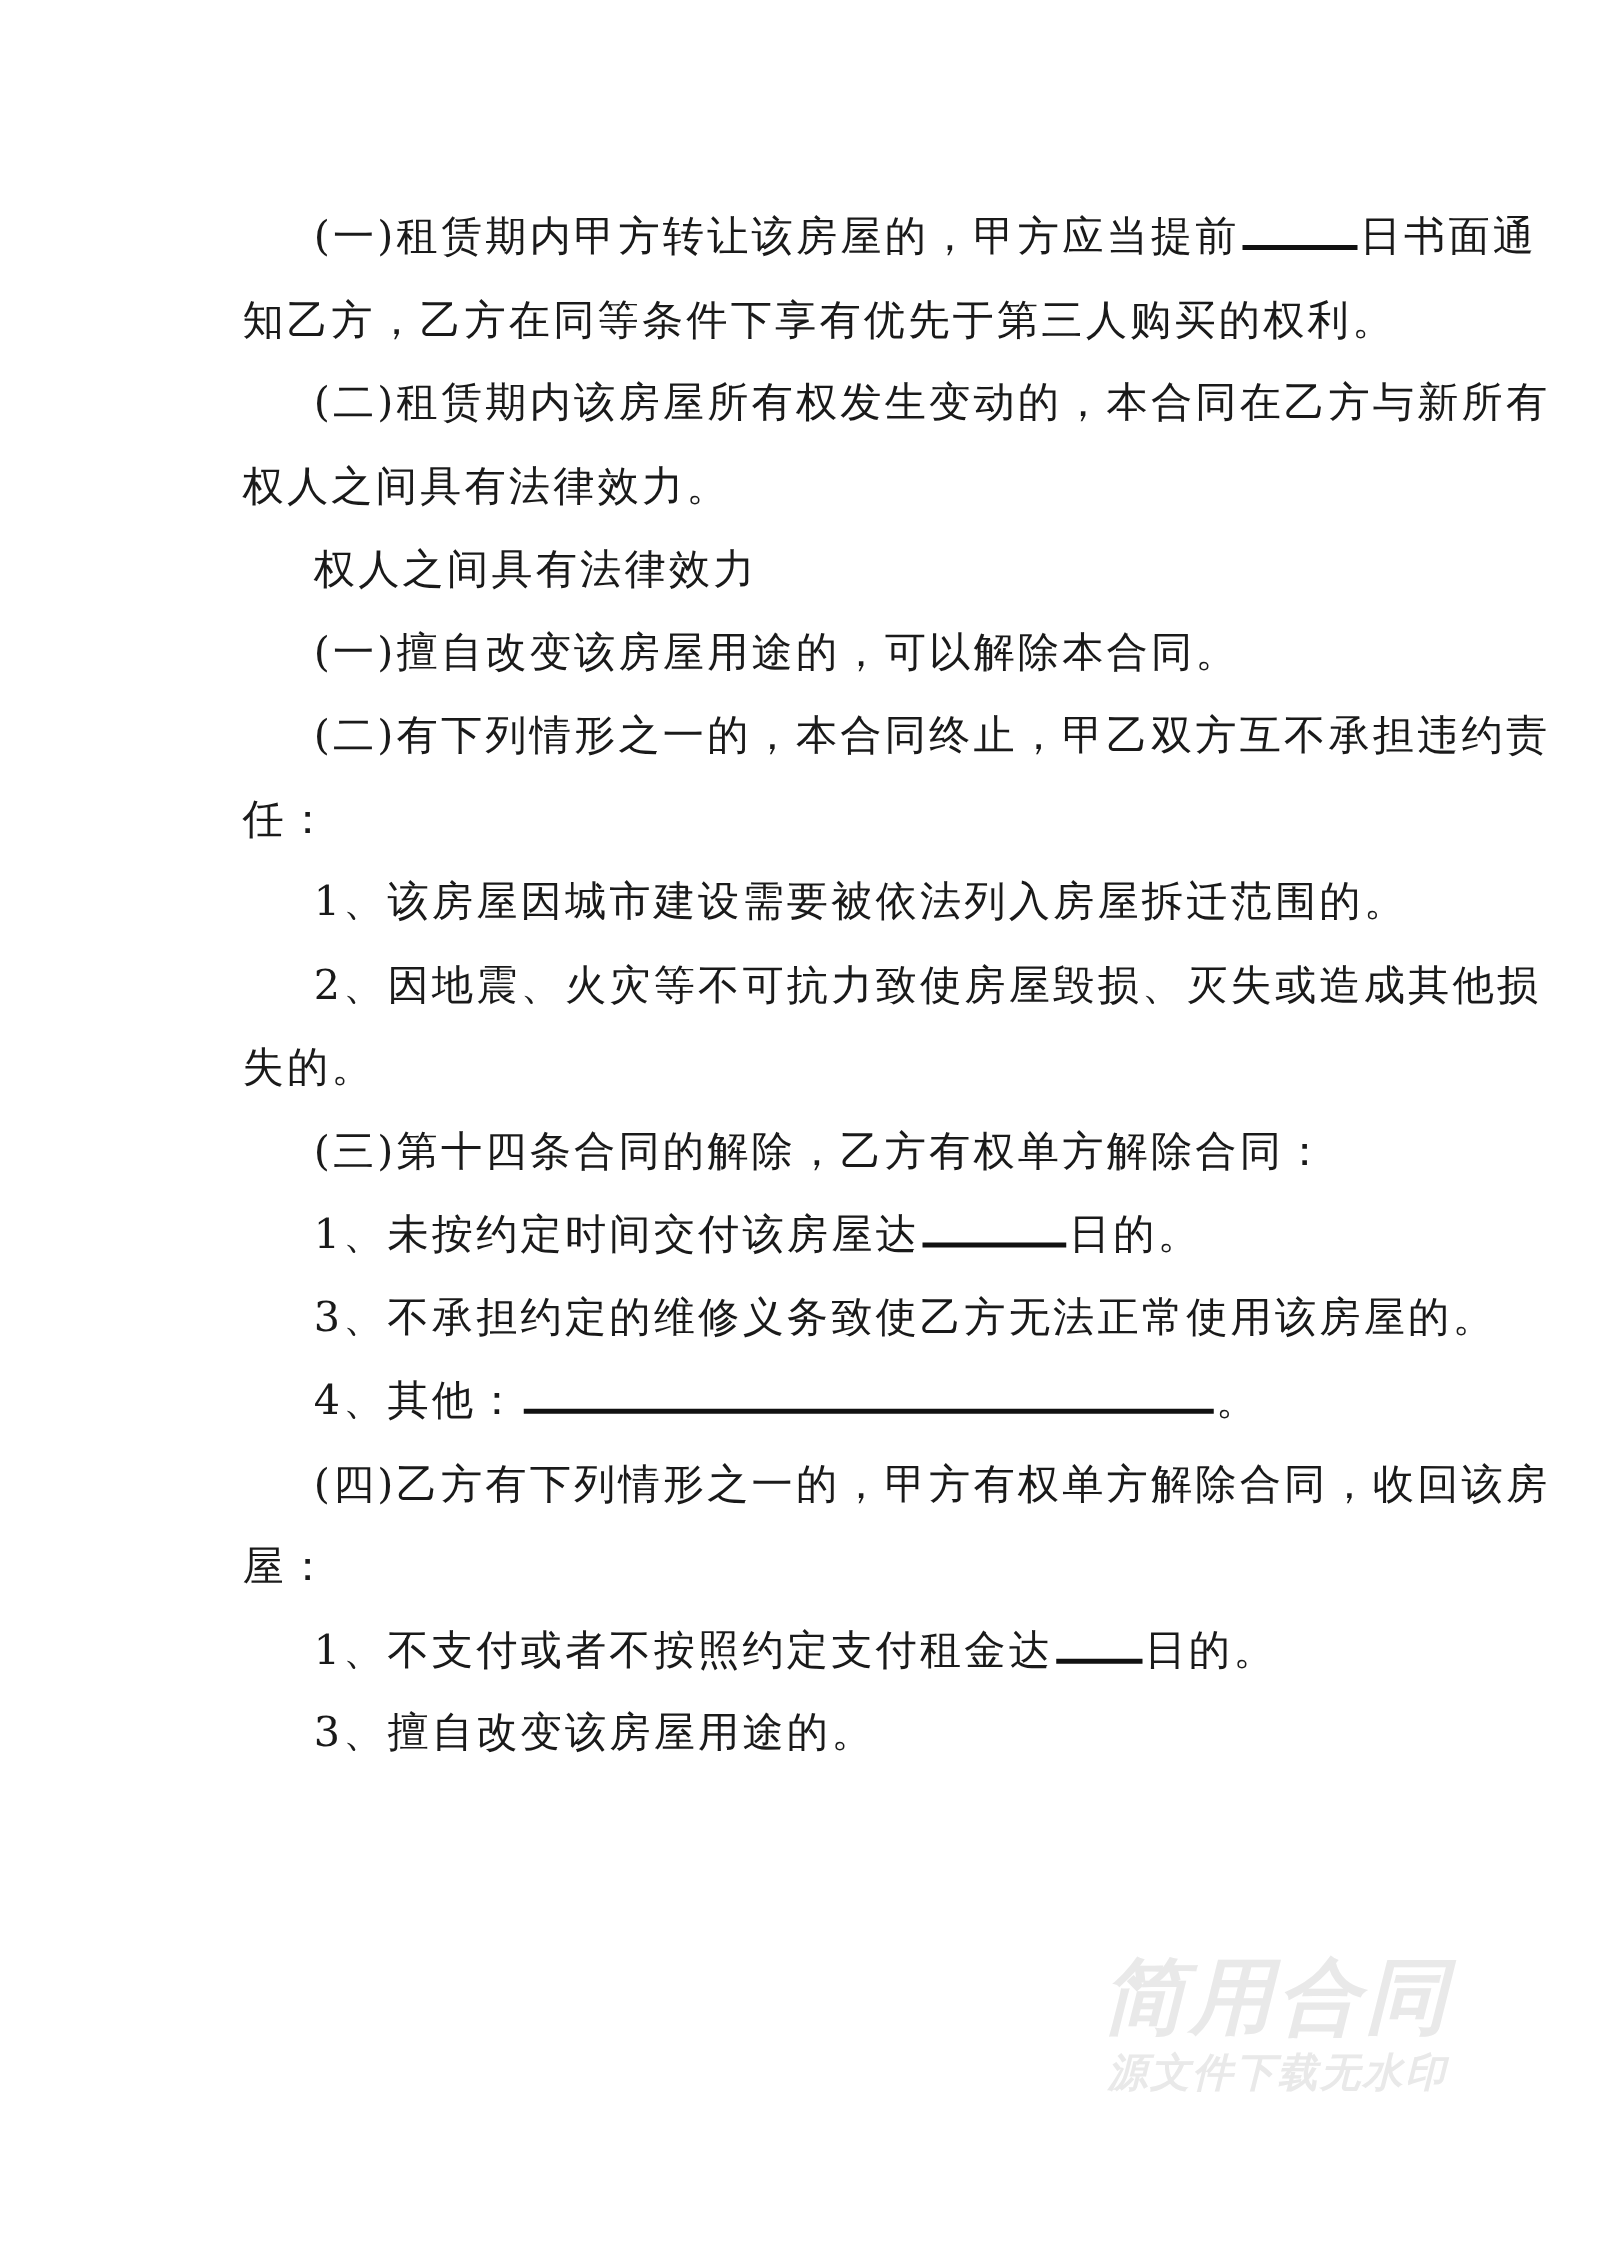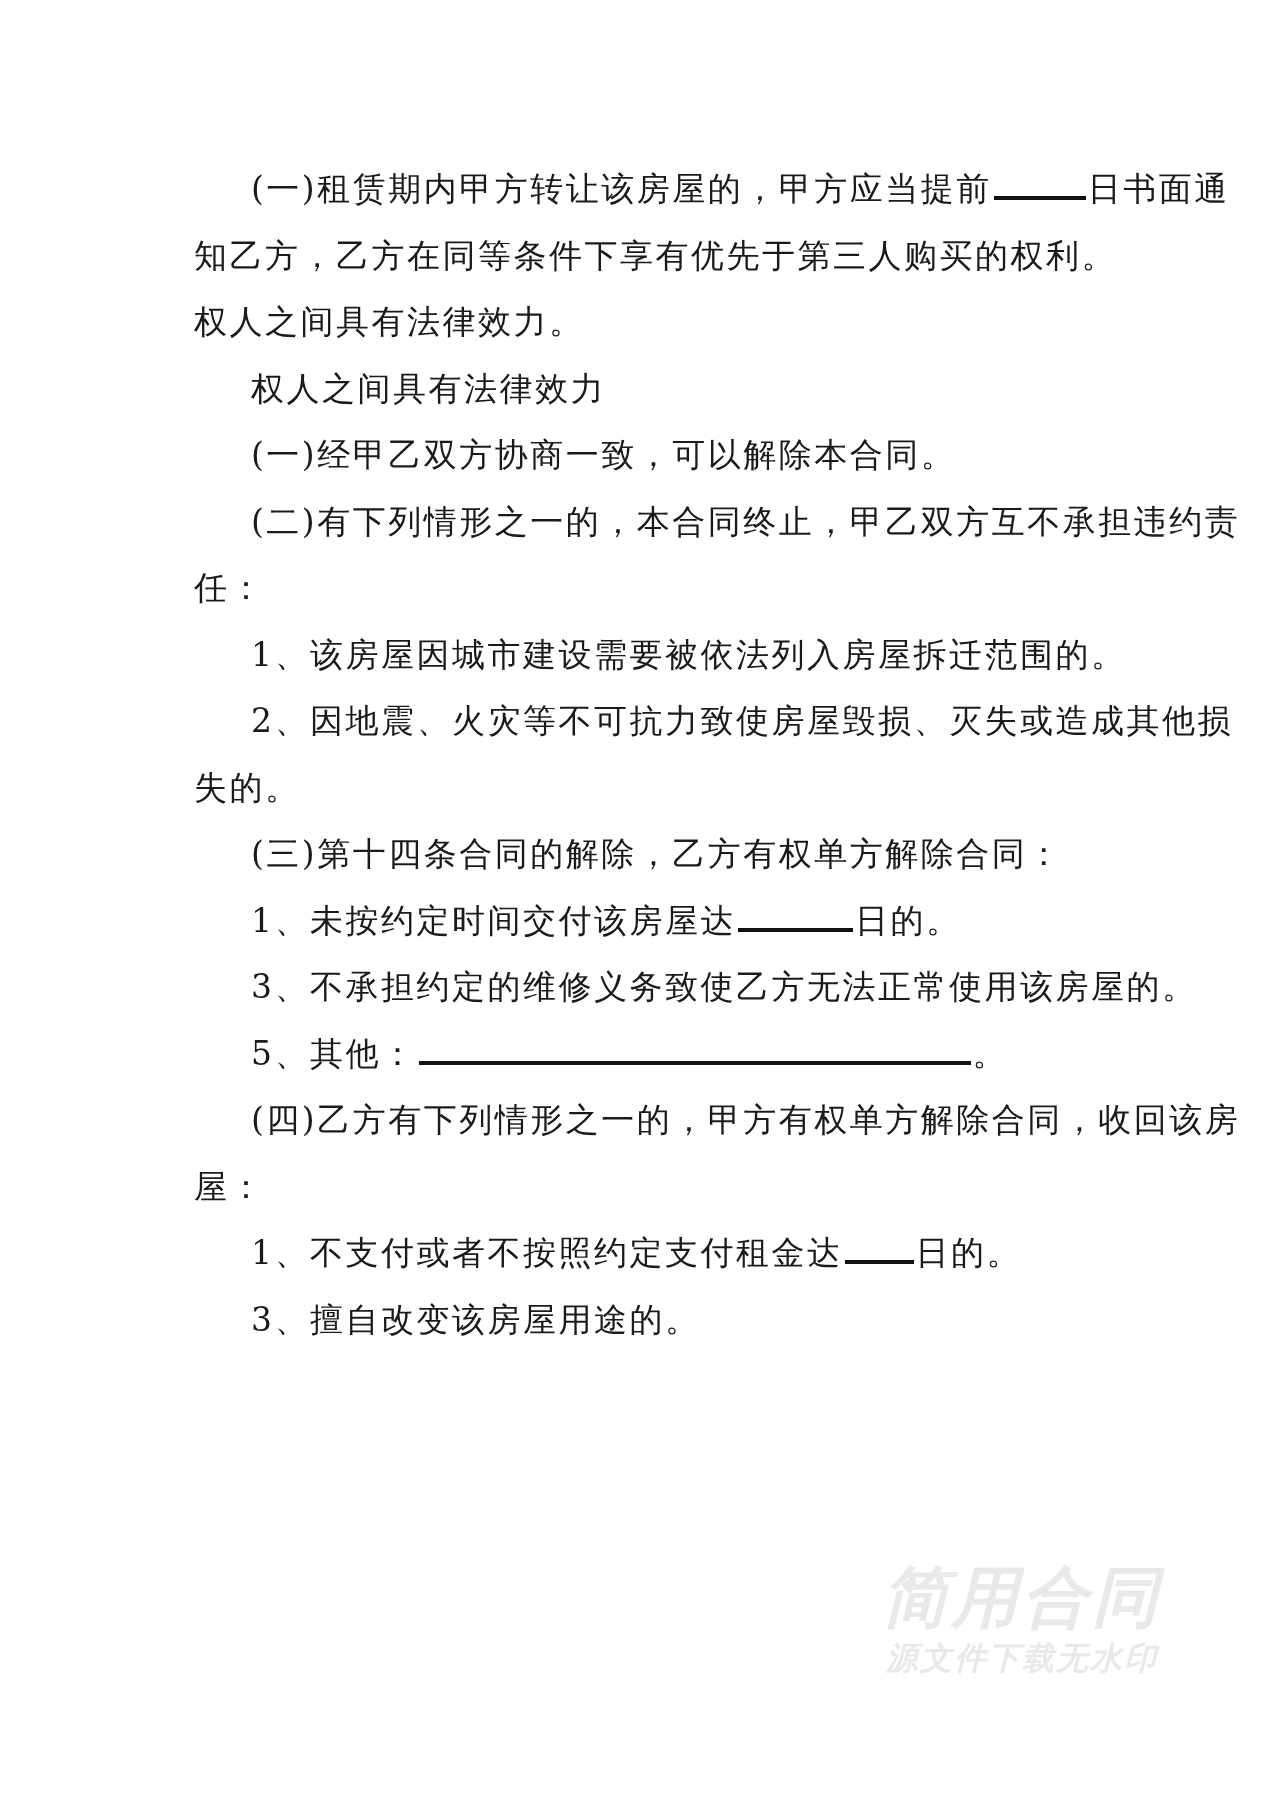--- a/index.html
+++ b/index.html
@@ -19,32 +19,33 @@
   .wm-title { font-size: 66px; line-height: 76px; letter-spacing: 4px; }
   .wm-sub { font-size: 32px; line-height: 44px; letter-spacing: 2px; }
 </style>
 </head>
 <body>
 
 <div class="page">
   <div class="content" id="content">
       <div class="p indent"><span>(一)租赁期内甲方转让该房屋的，甲方应当提前</span><span class="blank" style="width: 92px;"></span><span>日书面通</span></div>
       <div class="p"><span>知乙方，乙方在同等条件下享有优先于第三人购买的权利。</span></div>
+      <div class="p indent"><span>(二)租赁期内该房屋所有权发生变动的，本合同在乙方与新所有</span></div>
       <div class="p"><span>权人之间具有法律效力。</span></div>
       <div class="p indent"><span>权人之间具有法律效力</span></div>
-      <div class="p indent"><span>(一)经甲乙双方协商一致，可以解除本合同。</span></div>
+      <div class="p indent"><span>(一)擅自改变该房屋用途的，可以解除本合同。</span></div>
       <div class="p indent"><span>(二)有下列情形之一的，本合同终止，甲乙双方互不承担违约责</span></div>
       <div class="p"><span>任：</span></div>
       <div class="p indent"><span>1、该房屋因城市建设需要被依法列入房屋拆迁范围的。</span></div>
       <div class="p indent"><span>2、因地震、火灾等不可抗力致使房屋毁损、灭失或造成其他损</span></div>
       <div class="p"><span>失的。</span></div>
       <div class="p indent"><span>(三)第十四条合同的解除，乙方有权单方解除合同：</span></div>
       <div class="p indent"><span>1、未按约定时间交付该房屋达</span><span class="blank" style="width: 115px;"></span><span>日的。</span></div>
       <div class="p indent"><span>3、不承担约定的维修义务致使乙方无法正常使用该房屋的。</span></div>
-      <div class="p indent"><span>5、其他：</span><span class="blank" style="width: 552px;"></span><span>。</span></div>
+      <div class="p indent"><span>4、其他：</span><span class="blank" style="width: 552px;"></span><span>。</span></div>
       <div class="p indent"><span>(四)乙方有下列情形之一的，甲方有权单方解除合同，收回该房</span></div>
       <div class="p"><span>屋：</span></div>
       <div class="p indent"><span>1、不支付或者不按照约定支付租金达</span><span class="blank" style="width: 69px;"></span><span>日的。</span></div>
       <div class="p indent"><span>3、擅自改变该房屋用途的。</span></div>
     </div>
   <div class="watermark">
     <div class="wm-title">简用合同</div>
     <div class="wm-sub">源文件下载无水印</div>
   </div>
 </div>

